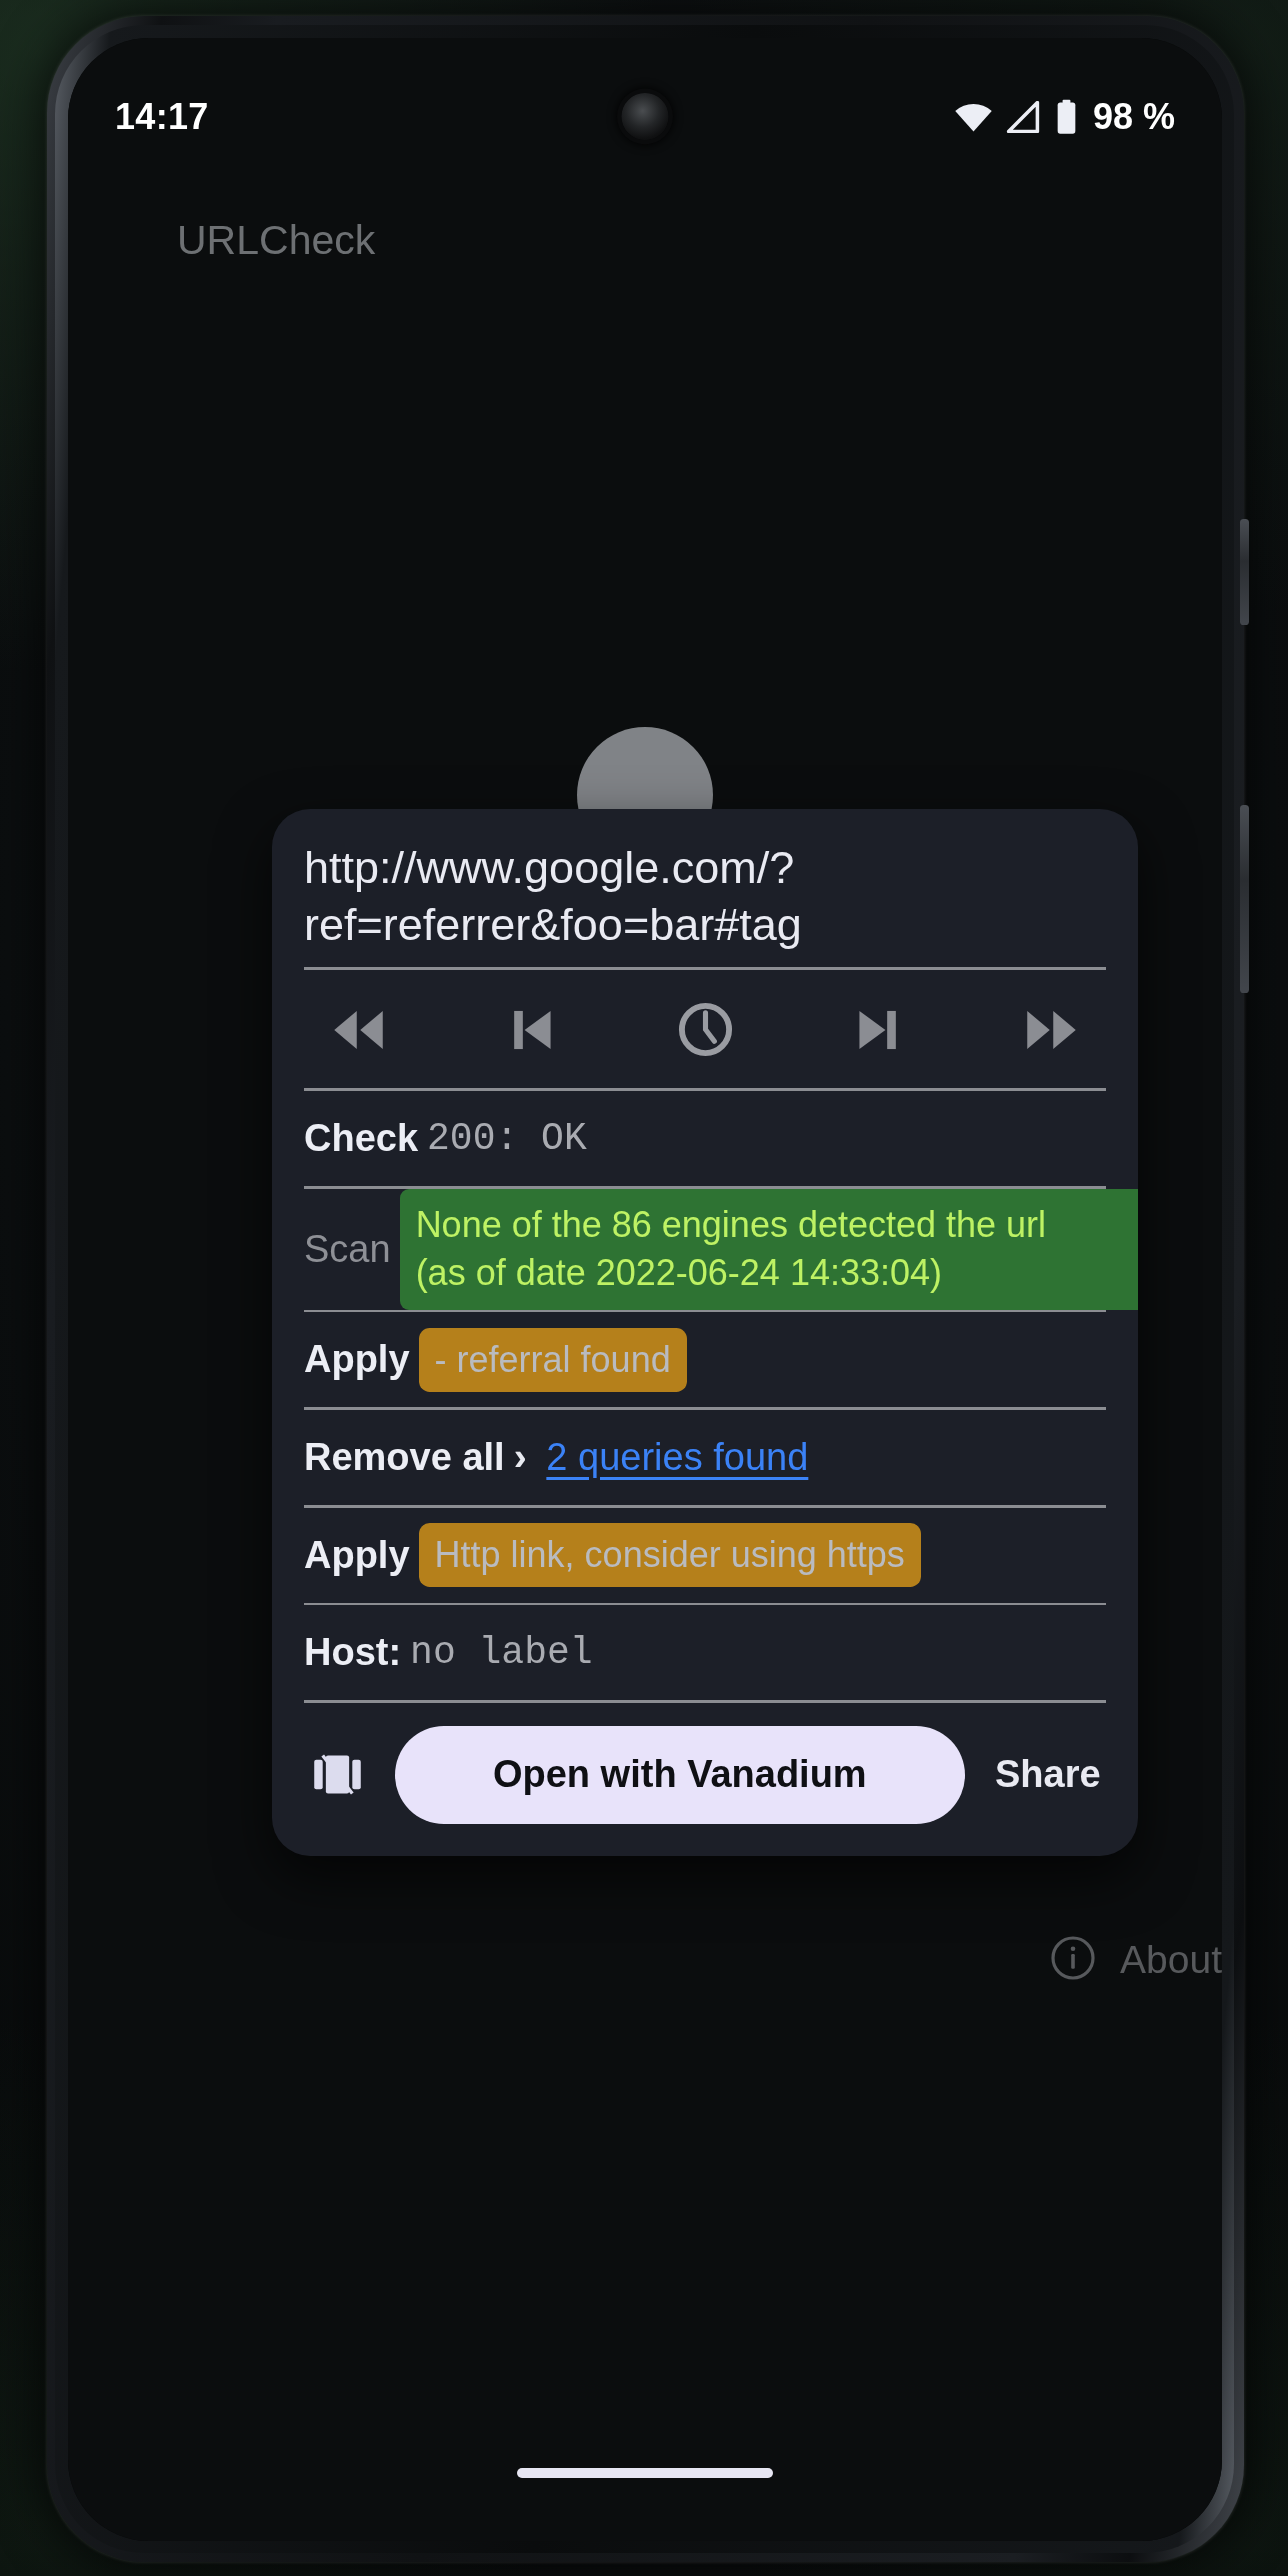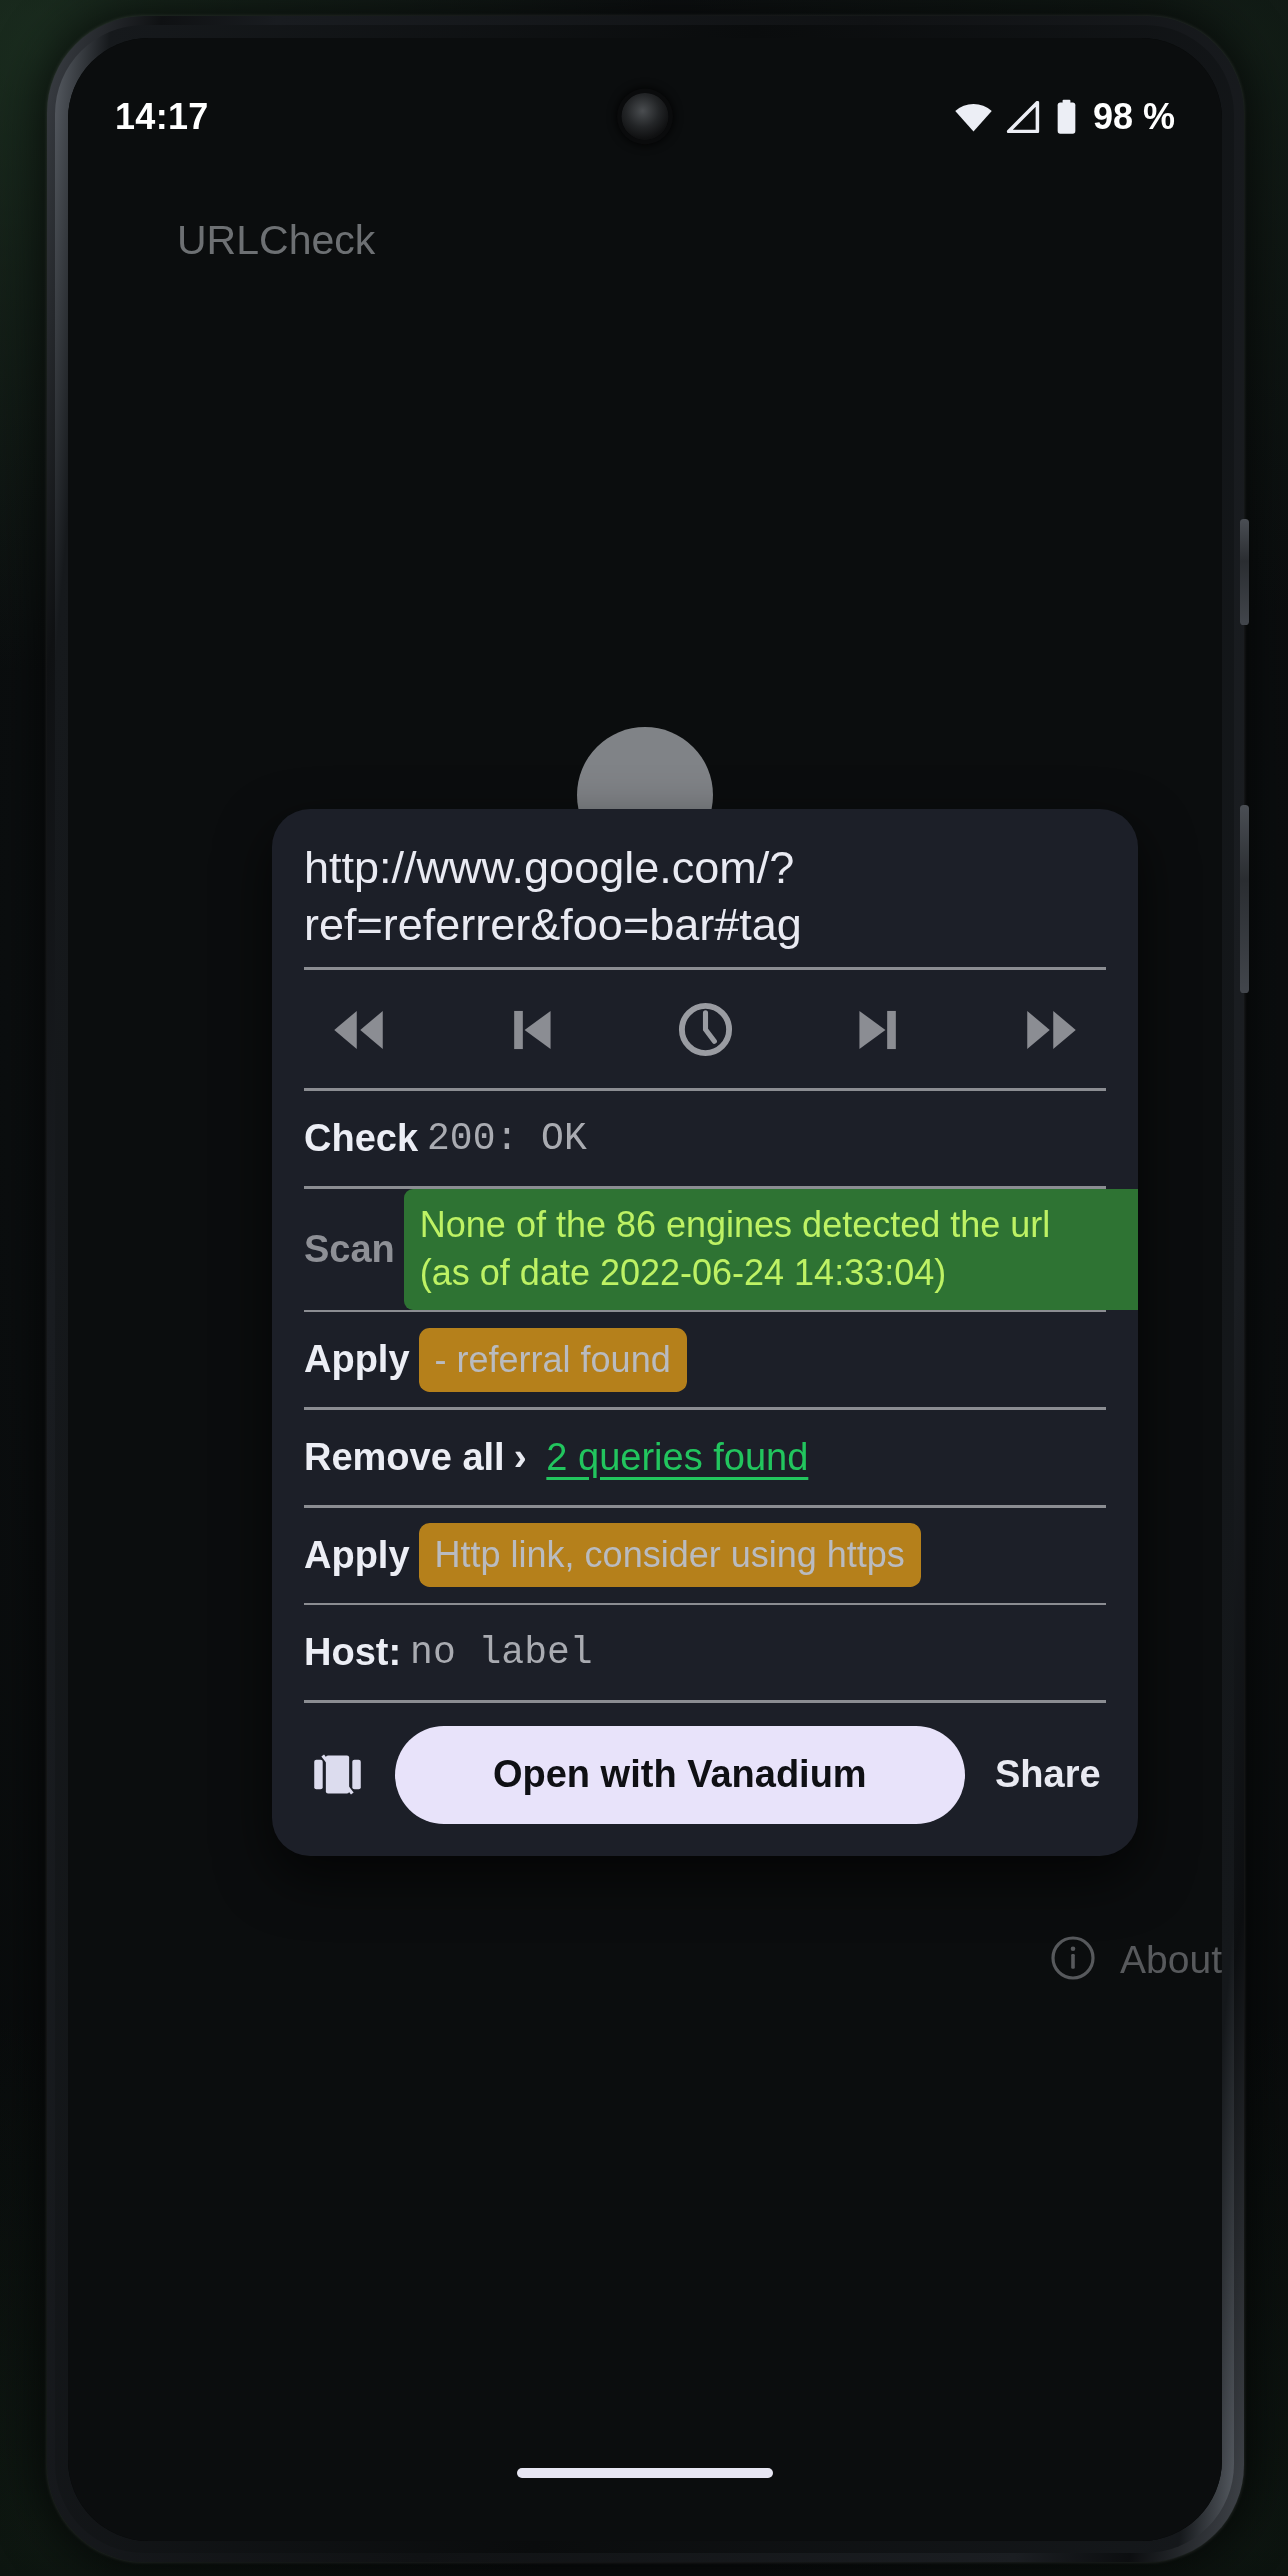--- a/index.html
+++ b/index.html
@@ -197,21 +197,21 @@
     border-radius: 9px;
     background: #2e7333;
     color: #bef264;
     font-size: 36px; line-height: 48px;
     margin: 0 -32px 0 0;
   }
   .link-row { display: flex; align-items: center; gap: 19.7px; }
   .chevron { color: #e8eaf1; font-size: 39px; font-weight: 700; }
   .link {
     font-size: 38px;
-    color: #22c55e;
+    color: #3b82f6;
     text-decoration: underline;
     text-underline-offset: 7.2px;
   }
 
   
   .btn-bar {
     display: flex; align-items: center;
     gap: 25px;
     padding: 23px 32px 32px 32px;
     border-radius: 25px;
@@ -345,21 +345,21 @@
         </div>
         <div class="rule"></div>
 
         <div class="row">
           <span class="row-label">Check</span>
           <span class="row-value">200: OK</span>
         </div>
         <div class="rule"></div>
 
         <div class="row" style="padding-right:0;align-items:stretch;">
-          <span class="row-label dim" style="align-self:center;font-weight:bold;">Scan</span>
+          <span class="row-label dim" style="align-self:center;">Scan</span>
           <span class="scan-chip">
             <span>None of the 86 engines detected the url</span><br>
             <span>(as of date 2022-06-24 14:33:04)</span>
           </span>
         </div>
         <div class="rule"></div>
 
         <div class="row">
           <span class="row-label">Apply</span>
           <span class="chip amber">- referral found</span>

